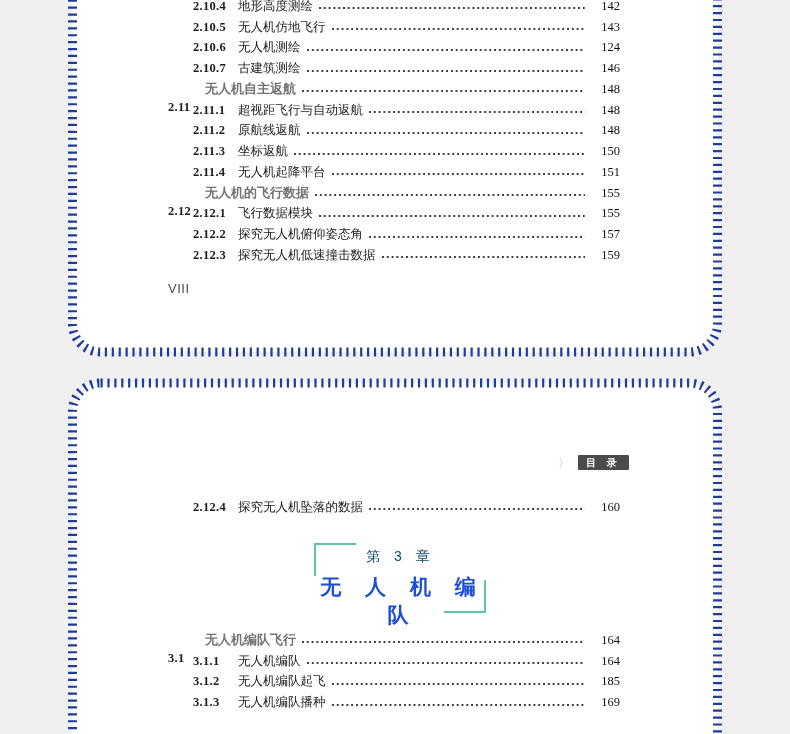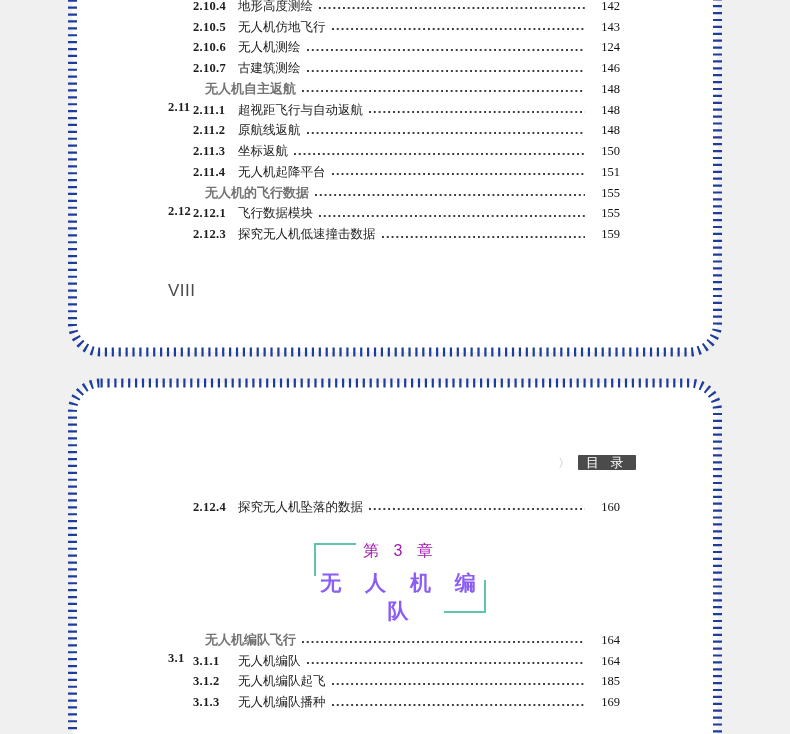--- a/index.html
+++ b/index.html
@@ -18,36 +18,36 @@
   .l1 .num{width:37px;margin-top:37px;}
   .l2{padding-left:25px;}
   .l2 .num{width:45px;}
   .l1 .title{font-weight:700;font-size:13px;color:#737373;}
   .l2 .title{font-weight:400;color:#222;}
   .lead{flex:1;height:4px;margin:0 5px 0 6px;transform:translateY(2px);
     background-image:radial-gradient(circle at 1.1px 2px,#3d3d3d 1px,transparent 1.3px);
     background-size:4.8px 4px;background-repeat:repeat-x;}
   .pagenum{flex:none;width:30px;text-align:right;font-family:"Liberation Serif",serif;font-weight:400;font-size:12.5px;color:#111;}
 
-  .folio{position:absolute;left:168px;top:281px;font-size:17px;color:#4a4a4a;letter-spacing:.5px;z-index:1;}
+  .folio{position:absolute;left:168px;top:281px;font-size:13px;color:#4a4a4a;letter-spacing:.5px;z-index:1;}
 
   
   .crumb{position:absolute;left:558px;top:455px;display:flex;align-items:center;gap:8px;z-index:1;}
   .crumb .chev{color:#b0b0b0;font-size:12px;line-height:14px;}
-  .crumb .badge{background:#4b4b4b;color:#fff;font-size:13px;line-height:13px;
-    padding:1px 8px;letter-spacing:4px;border-radius:1px;}
+  .crumb .badge{background:#4b4b4b;color:#fff;font-size:10px;line-height:13px;
+    padding:1px 8px;letter-spacing:4px;border-radius:1px;font-weight:bold;}
 
   
   .chapter-box{position:absolute;left:308px;top:541px;width:180px;height:74px;z-index:1;text-align:center;}
   .bracket-tl{position:absolute;left:6px;top:2px;width:40px;height:31px;
     border-left:2px solid #5ec4ad;border-top:2px solid #5ec4ad;}
   .bracket-br{position:absolute;right:2px;bottom:2px;width:40px;height:31px;
     border-right:2px solid #5ec4ad;border-bottom:2px solid #5ec4ad;}
-  .chapter-label{font-size:16px;letter-spacing:5px;padding-left:5px;color:#a21caf;}
-  .chapter-title{margin-top:7px;font-size:21px;font-weight:700;letter-spacing:9px;padding-left:9px;color:#8b5cf6;}
+  .chapter-label{margin-top:7px;font-size:14px;letter-spacing:5px;padding-left:5px;color:#0c4a6e;}
+  .chapter-title{margin-top:7px;font-size:21px;font-weight:700;letter-spacing:9px;padding-left:9px;color:#1d4ed8;}
 </style>
 </head>
 <body>
 
 <svg id="border-svg" width="790" height="734" viewBox="0 0 790 734">
   <rect x="72.5" y="-80" width="645" height="432" rx="28" fill="#ffffff" stroke="#1e3c9c" stroke-width="9" stroke-dasharray="2.2 4.7"></rect>
   <rect x="72.5" y="383" width="645" height="440" rx="28" fill="#ffffff" stroke="#1e3c9c" stroke-width="9" stroke-dasharray="2.2 4.7"></rect>
 </svg>
 
 <div class="toc" style="top:-4px">
@@ -111,20 +111,26 @@
       <span class="lead"></span>
       <span class="pagenum">155</span>
     </div>
     <div class="row l2">
       <span class="num">2.12.1</span>
       <span class="title">飞行数据模块</span>
       <span class="lead"></span>
       <span class="pagenum">155</span>
     </div>
     <div class="row l2">
+      <span class="num">2.12.2</span>
+      <span class="title">探究无人机俯仰姿态角</span>
+      <span class="lead"></span>
+      <span class="pagenum">157</span>
+    </div>
+    <div class="row l2">
       <span class="num">2.12.3</span>
       <span class="title">探究无人机低速撞击数据</span>
       <span class="lead"></span>
       <span class="pagenum">159</span>
     </div>
   </div>
 <div class="folio">VIII</div>
 
 <div class="crumb">
   <span class="chev">〉</span>

